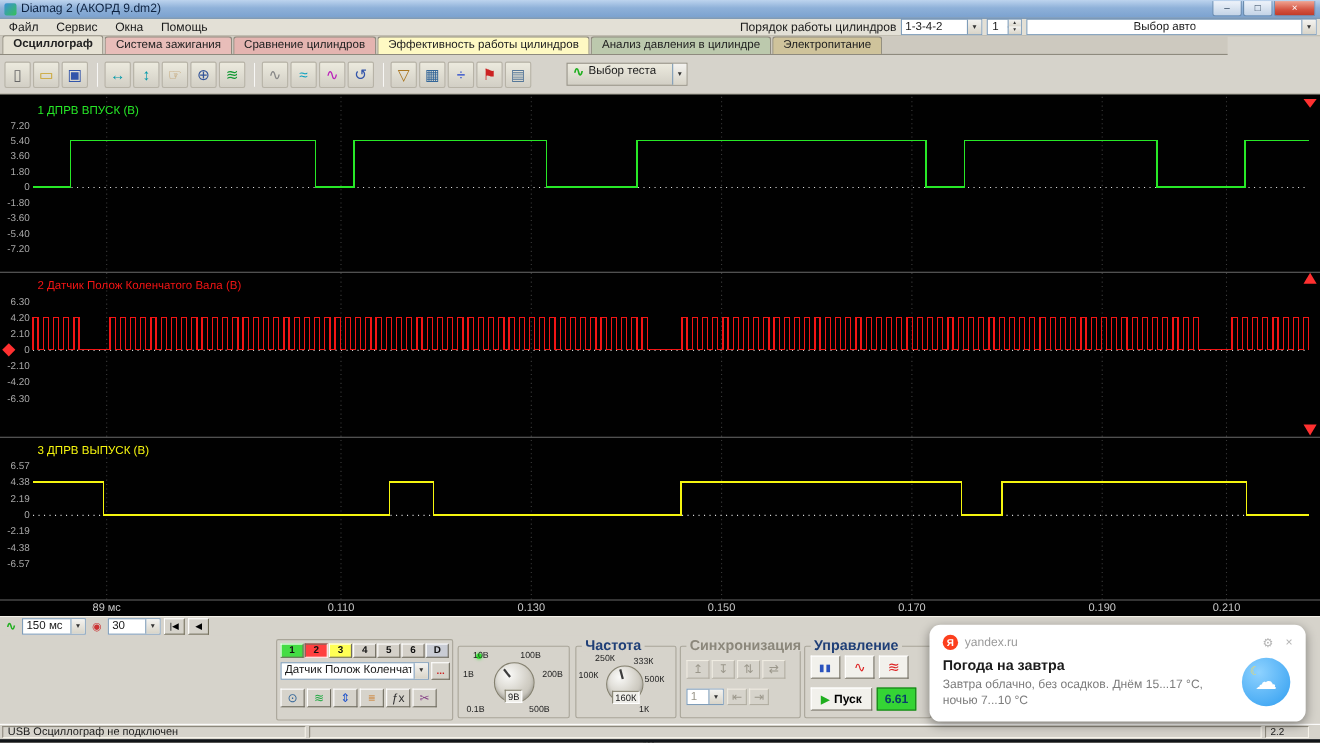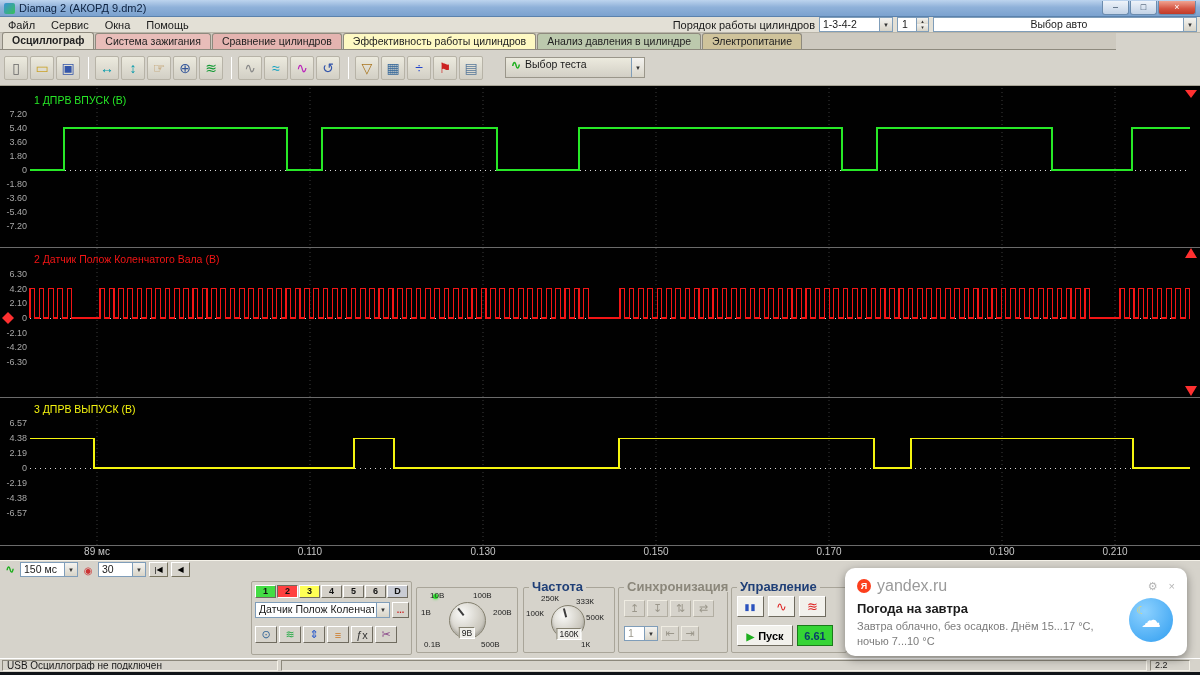--- a/index.html
+++ b/index.html
@@ -34,21 +34,21 @@
   
   #tabs{position:absolute;top:33px;left:0;width:1116px;height:17px;display:flex;align-items:flex-end;background:#cdc9bf;padding-left:2px;border-bottom:1px solid #8e8a7e}
   .tab{height:16px;line-height:15px;padding:0 9px;font-size:10.5px;border:1px solid #8e8a7e;border-bottom:none;border-radius:3px 3px 0 0;margin-right:1px;color:#222;white-space:nowrap}
   .tab.active{height:17px;font-weight:bold}
 
   
   #toolbar{position:absolute;top:50px;left:0;width:1200px;height:36px;background:#d6d3cb;display:flex;align-items:center;padding:0 4px;border-bottom:1px solid #a8a496}
   #toolbar-icons{display:flex;align-items:center}
   .tb-btn{width:24px;height:24px;display:flex;align-items:center;justify-content:center;font-size:14px;border:1px solid #b7b3a7;background:linear-gradient(#eceade,#d2cfc5);margin-right:2px;border-radius:2px}
   .tb-sep{width:1px;height:22px;background:#a8a496;margin:0 6px;border-right:1px solid #fff}
-  #test-combo{margin-left:20px;width:140px;height:21px;background:linear-gradient(#eceade,#d2cfc5);border:1px solid #9a968a;padding:0 16px 0 5px;gap:4px}
+  #test-combo{margin-left:30px;width:110px;height:21px;background:linear-gradient(#eceade,#d2cfc5);border:1px solid #9a968a;padding:0 16px 0 5px;gap:4px}
   .tc-ic::after{content:"∿";color:#1faf1f;font-weight:bold;font-size:12px}
 
   
   #scope{position:absolute;top:86px;left:0;width:1200px;height:474px;background:#000}
 
   
   #transport{position:absolute;top:560px;left:0;width:1200px;height:18px;background:#d6d3cb;display:flex;align-items:center;gap:3px;padding:0 3px;border-top:1px solid #f4f1e8}
   .tr-ic{width:14px;text-align:center}
   #tr-wave::after{content:"∿";color:#1faf1f;font-size:11px;font-weight:bold}
   #tr-rec::after{content:"◉";color:#cc3333;font-size:10px}
@@ -99,21 +99,21 @@
   #waves-btn span{color:#d22}
   .ctrl-row2{position:absolute;left:5px;top:37px;display:flex;gap:4px;align-items:center}
   #start-btn{width:56px;height:21px;background:#f2f1ec;border:1px solid;border-color:#fff #6f6b5f #6f6b5f #fff;display:flex;gap:4px;align-items:center;justify-content:center;font-size:11px;font-weight:bold;font-family:"Liberation Sans",sans-serif}
   #start-btn .tri::after{content:"▶";color:#1faf1f;font-size:10px}
   #val-661{width:36px;height:21px;background:#35d435;color:#0a3d6b;font-weight:bold;font-size:11px;display:flex;align-items:center;justify-content:center;border:1px solid #1a7a1a}
 
   
   #notif{position:absolute;left:845px;top:568px;width:342px;height:88px;background:#fff;border-radius:10px;box-shadow:0 3px 10px rgba(0,0,0,.4);z-index:60;padding:9px 12px}
   .n-head{display:flex;align-items:center;gap:6px}
   .n-logo{width:14px;height:14px;border-radius:50%;background:#fc3f1d;color:#fff;font-size:9px;font-weight:bold;display:flex;align-items:center;justify-content:center}
-  .n-site{color:#9a9a9a;font-size:16px}
+  .n-site{color:#9a9a9a;font-size:11px}
   .n-actions{margin-left:auto;display:flex;gap:11px;color:#b5b5b5;font-size:11px}
   .n-title{font-size:13px;font-weight:bold;margin-top:6px;color:#1c1c1c}
   .n-body{font-size:11px;color:#7c7c7c;margin-top:3px;line-height:15px;width:252px}
   .n-wicon{position:absolute;right:14px;top:30px;width:44px;height:44px;border-radius:50%;background:radial-gradient(circle at 35% 30%,#8ed2ff,#2f9df0);display:flex;align-items:center;justify-content:center}
   .n-cloud{color:#fff;font-size:20px;line-height:1}
   .n-moon{position:absolute;right:27px;top:6px;color:#ffd94d;font-size:11px}
 
   
   #statusbar{position:absolute;left:0;top:658px;width:1200px;height:14px;background:#d6d3cb;border-top:1px solid #fff}
   .sb-cell{position:absolute;top:1px;height:11px;border:1px solid;border-color:#8c887c #f6f3ea #f6f3ea #8c887c;font-size:10px;line-height:9px;padding:0 4px;color:#1a1a1a;white-space:nowrap;overflow:hidden}

